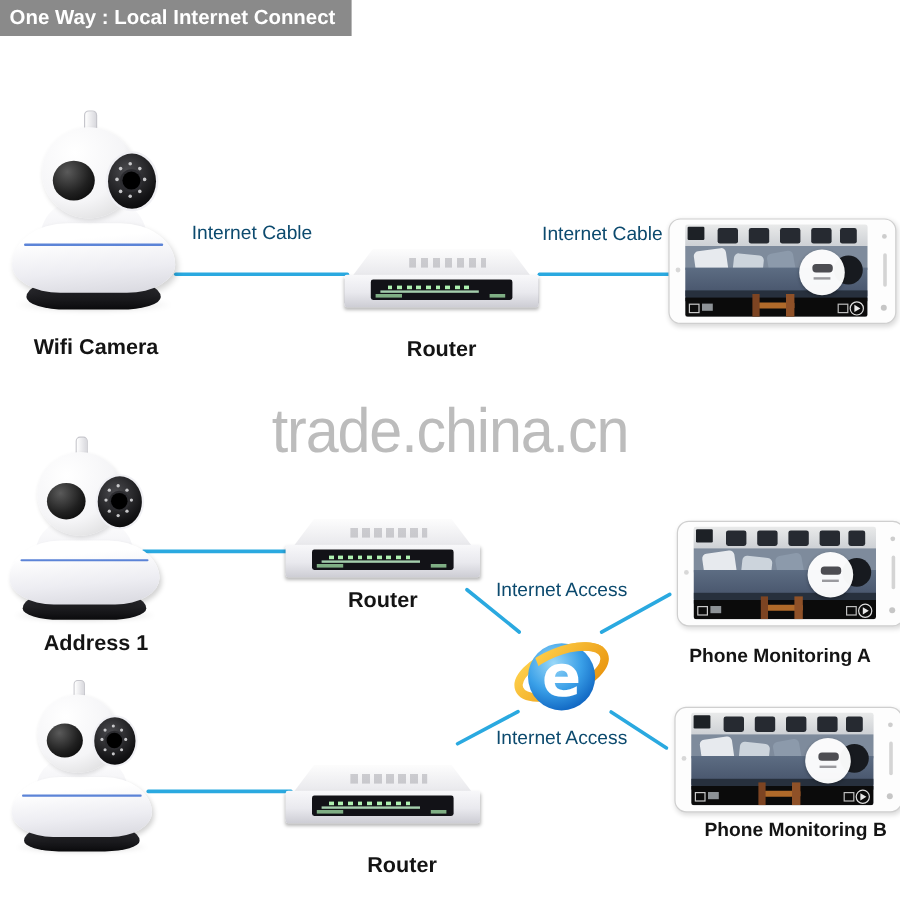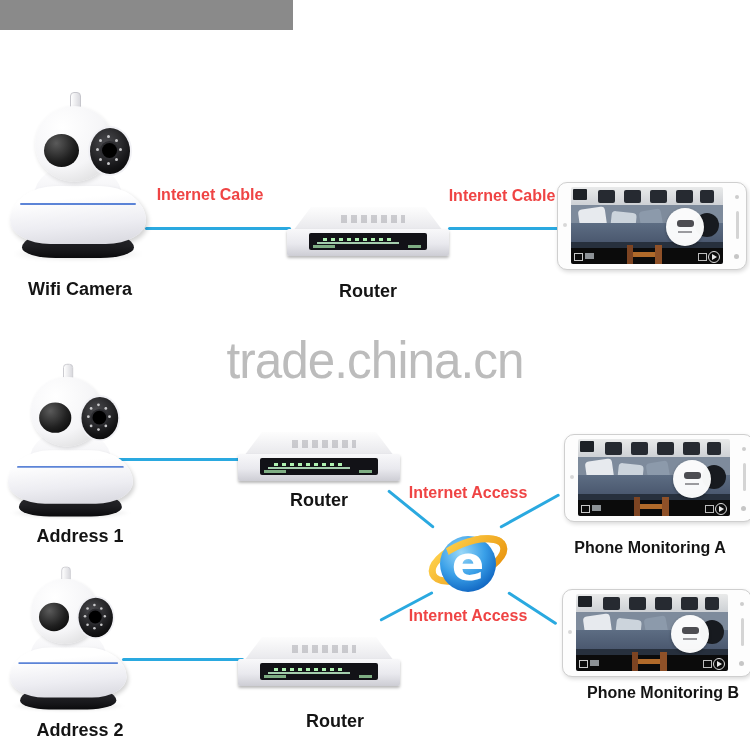--- a/index.html
+++ b/index.html
@@ -11,21 +11,21 @@
   #header-bar{left:0;top:0;width:293px;height:30px;background:#8a8a8a;}
   #header-title{left:8px;top:0;width:285px;height:30px;line-height:30px;color:#fff;
                 font-size:17px;font-weight:700;white-space:nowrap;}
 
   
   #watermark{left:165px;top:330px;width:420px;text-align:center;color:#bcbcbc;
              font-size:52px;font-weight:400;letter-spacing:-1px;transform:scaleX(.95);}
 
   
   .node-label{font-size:18px;font-weight:700;color:#141414;text-align:center;white-space:nowrap;}
-  .link-label{font-size:16px;font-weight:700;color:#ef4444;text-align:center;white-space:nowrap;}
+  .link-label{font-size:16px;font-weight:400;color:#0c4a6e;text-align:center;white-space:nowrap;}
 
   
   .hline{height:3px;background:#2aa9e0;border-radius:2px;}
   .dline{height:3px;background:#2aa9e0;border-radius:2px;transform-origin:left center;}
 
   
   .camera{width:140px;height:172px;}
   .camera *{position:absolute;}
   .cam-shadow{left:4px;top:158px;width:132px;height:12px;border-radius:50%;
               background:radial-gradient(ellipse,rgba(0,0,0,.28),rgba(0,0,0,0) 70%);filter:blur(2px);}
@@ -114,20 +114,21 @@
                   border-top:3px solid transparent;border-bottom:3px solid transparent;}
   .sc-post1{left:56px;top:58px;width:6px;height:19px;background:#7d4422;}
   .sc-post2{left:84px;top:58px;width:7px;height:19px;background:#8f5128;}
 </style>
 </head>
 <body>
 
 <div id="stage">
 
   <div class="abs" id="header-bar"></div>
+  <div class="abs" id="header-title">One Way : Local Internet Connect</div>
 
   <div class="abs" id="watermark">trade.china.cn</div>
 
   <div class="abs hline" style="left:145px;top:227px;width:146px;"></div>
   <div class="abs hline" style="left:448px;top:227px;width:113px;"></div>
   <div class="abs hline" style="left:118px;top:458px;width:124px;"></div>
   <div class="abs hline" style="left:122px;top:658px;width:122px;"></div>
   <div class="abs dline" style="left:388px;top:489px;width:59px;transform:rotate(39deg);"></div>
   <div class="abs dline" style="left:500px;top:526px;width:68px;transform:rotate(-29deg);"></div>
   <div class="abs dline" style="left:380px;top:619px;width:60px;transform:rotate(-28deg);"></div>
@@ -326,21 +327,20 @@
         <i></i>
         <i></i>
         <i></i>
         <i></i>
         <i></i>
         <i></i>
         <i></i>
     <span class="cam-pupil"></span>
   </div>
 </div>
-  <div class="abs node-label" style="left:0px;top:720px;width:160px;">Address 2</div>
 
   <div class="abs router" style="left:238px;top:637px;">
   <div class="rt-ear-l"></div>
   <div class="rt-ear-r"></div>
   <div class="rt-top">
     <div class="rt-logo"></div>
   </div>
   <div class="rt-front"></div>
   <div class="rt-panel"></div>
   <div class="rt-leds"></div>

